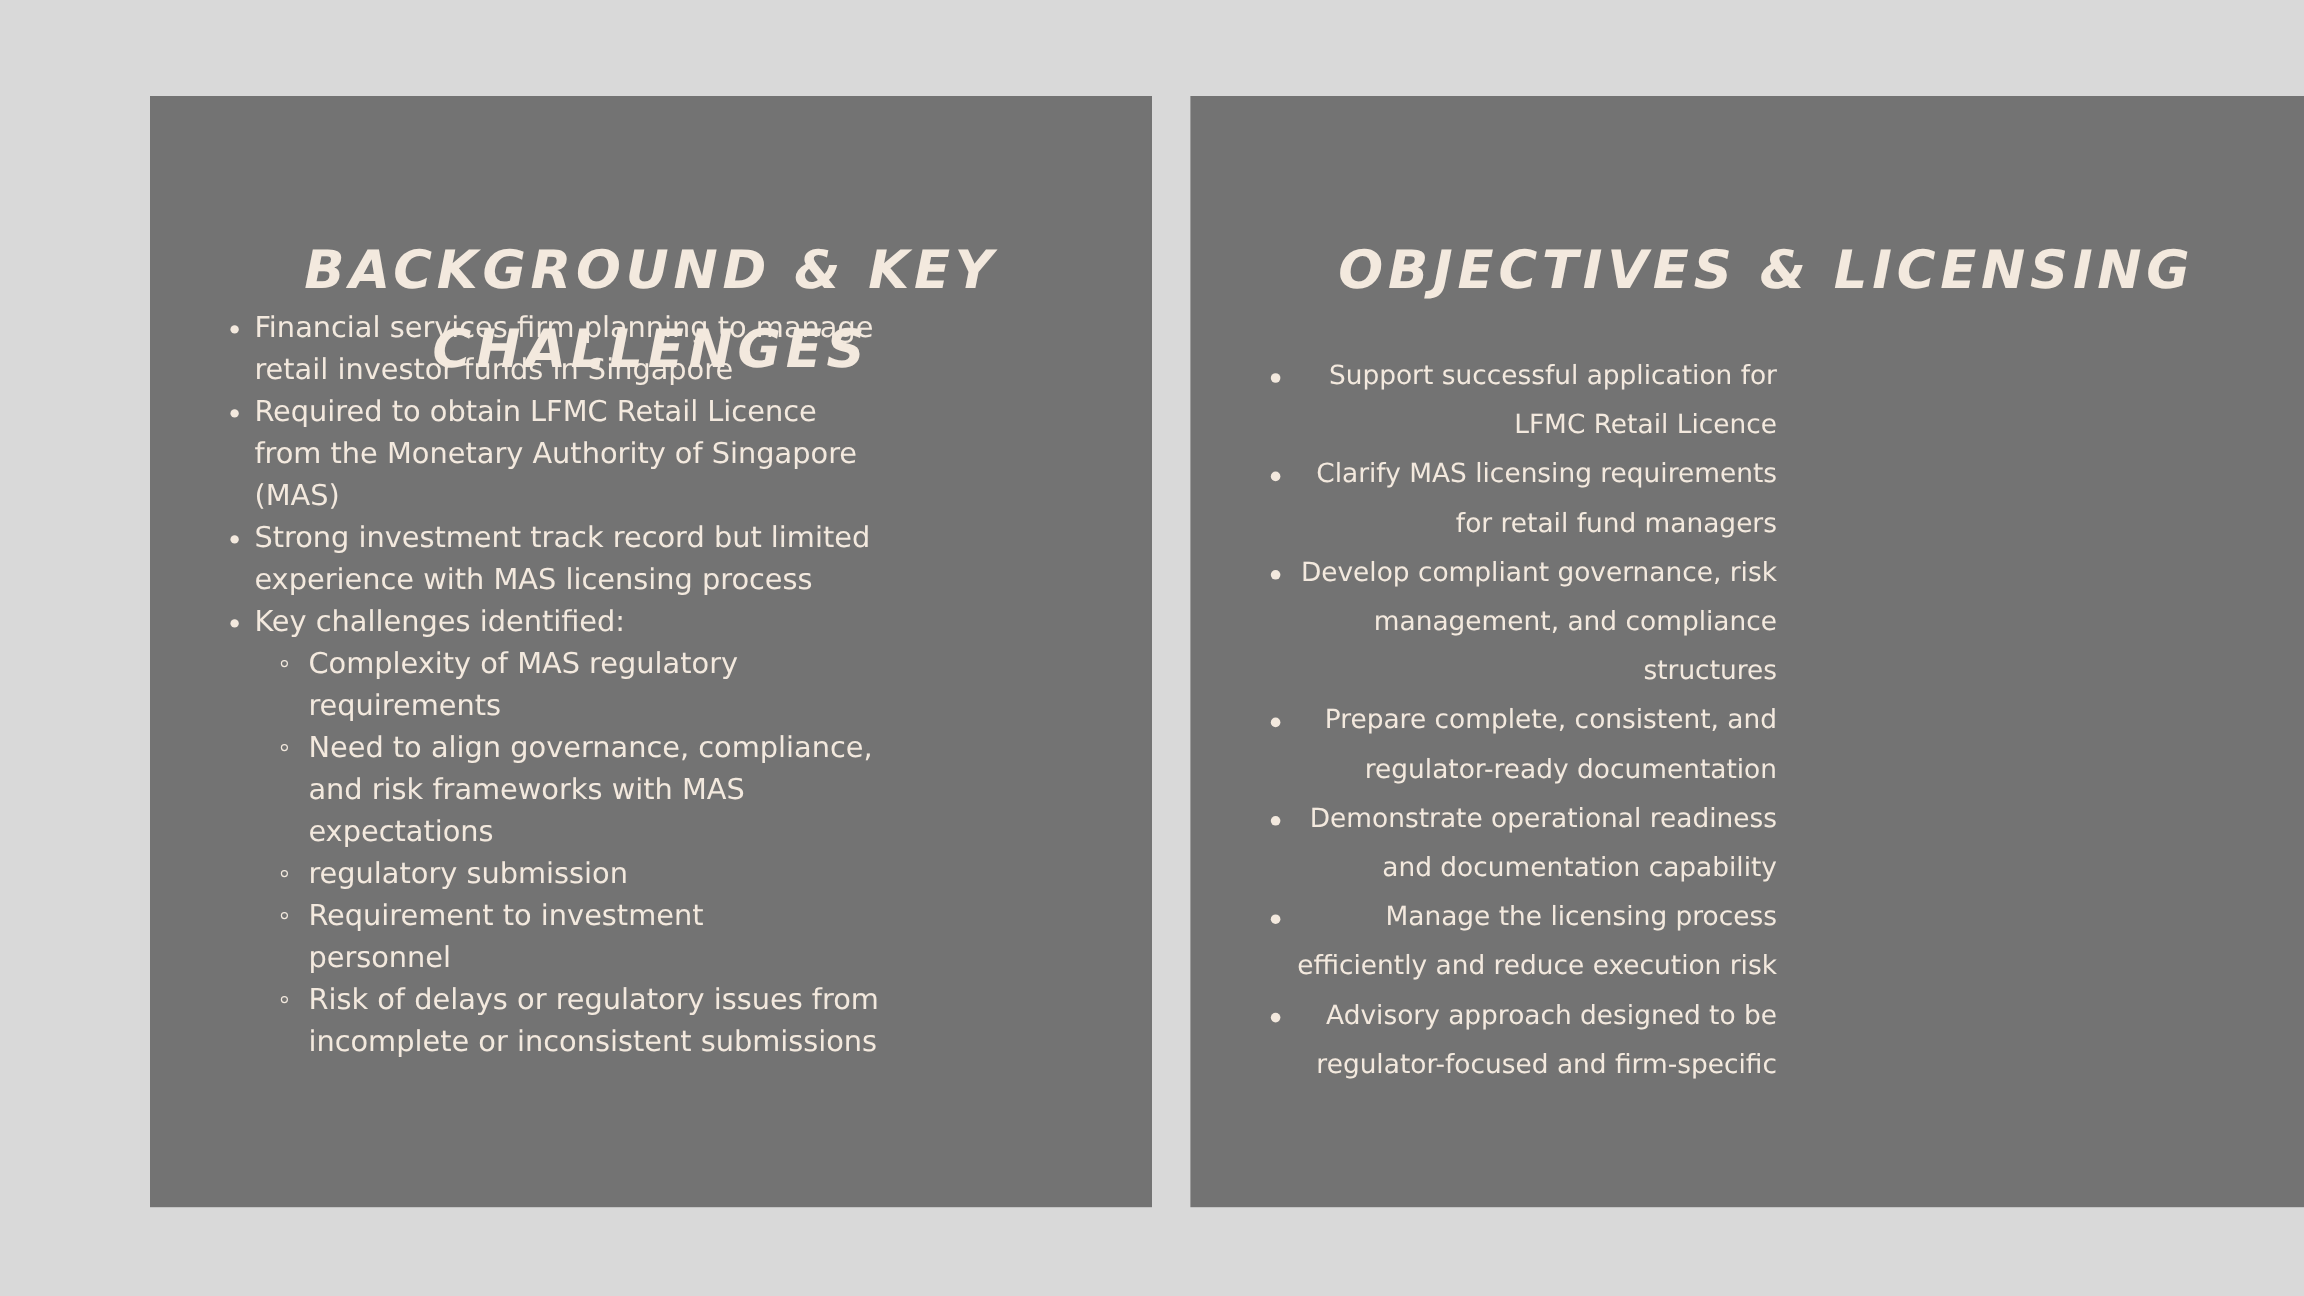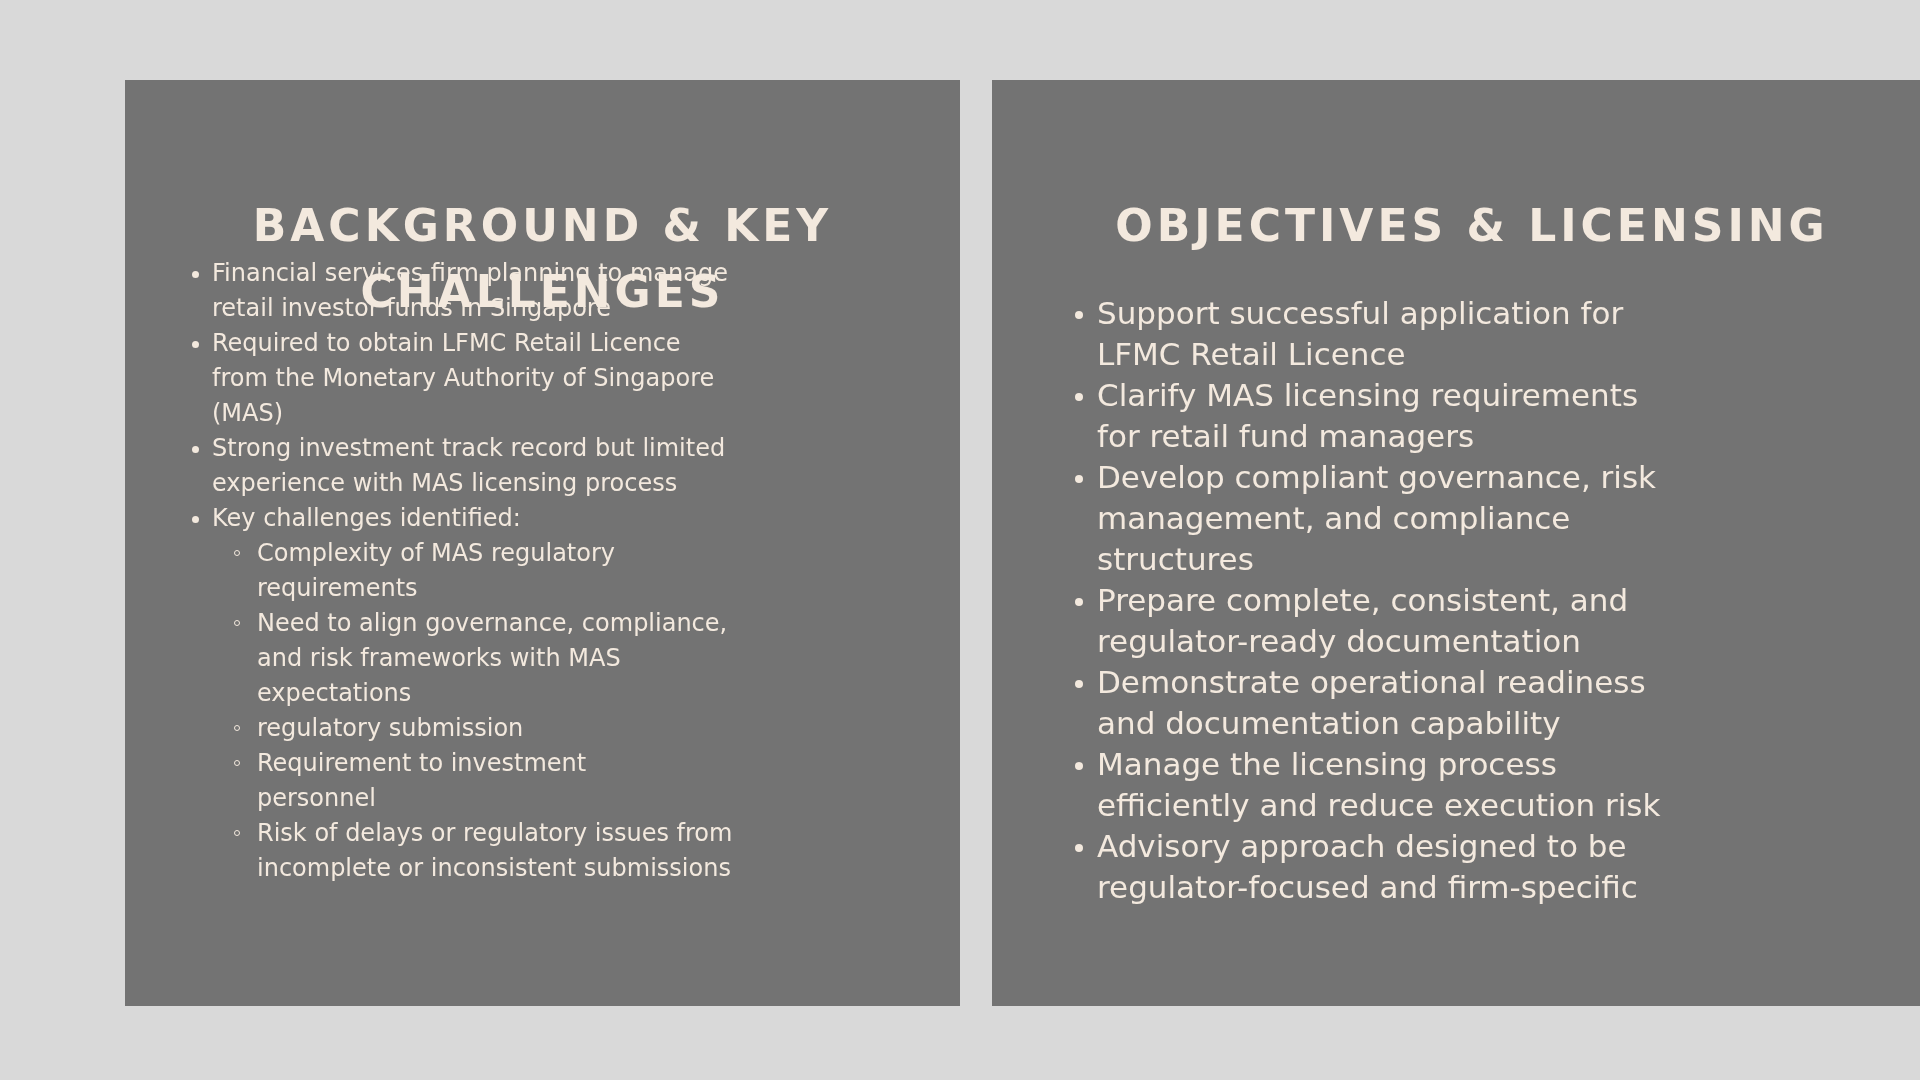--- a/index.html
+++ b/index.html
@@ -31,20 +31,21 @@
     right: 0;
     top: 113px;
     margin: 0;
     text-align: center;
     font-family: "DejaVu Sans", sans-serif;
     font-weight: bold;
     font-size: 44px;
     letter-spacing: 4px;
     line-height: 66px;
     color: #f3e9de;
+    font-style: italic;
   }
   .panel-title .tline { display: block; white-space: nowrap; }
 
   .bullets {
     position: absolute;
     margin: 0;
     padding: 0;
     list-style: none;
   }
   .bullet {
@@ -81,24 +82,25 @@
     width: 6px; height: 6px;
     border: 1.5px solid #f3e9de;
     background: transparent;
     left: 22px;
     top: 14px;
     box-sizing: border-box;
   }
 
   
   #right-list {
-    left: 105px;  
+    left: 89px;  
     top: 213px;
-    font-size: 31px;
+    font-size: 22px;
     line-height: 41px;
+    text-align: right;
   }
   #right-list .dot.main {
     width: 8px; height: 8px;
     background: #f3e9de;
     left: -22px;
     top: 18px;
   }
 </style>
 </head>
 <body>

